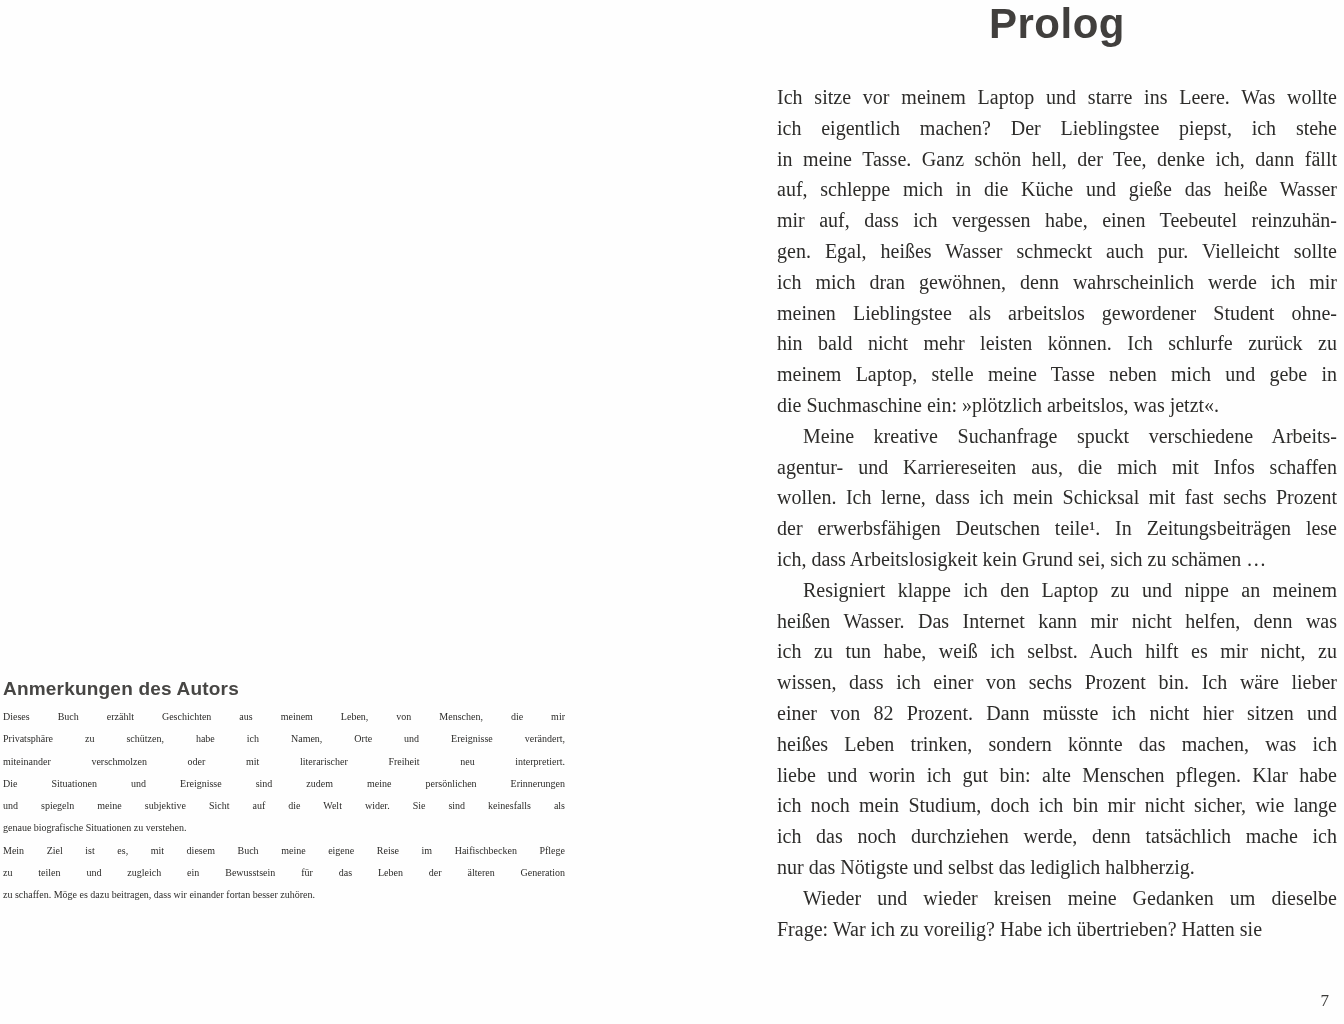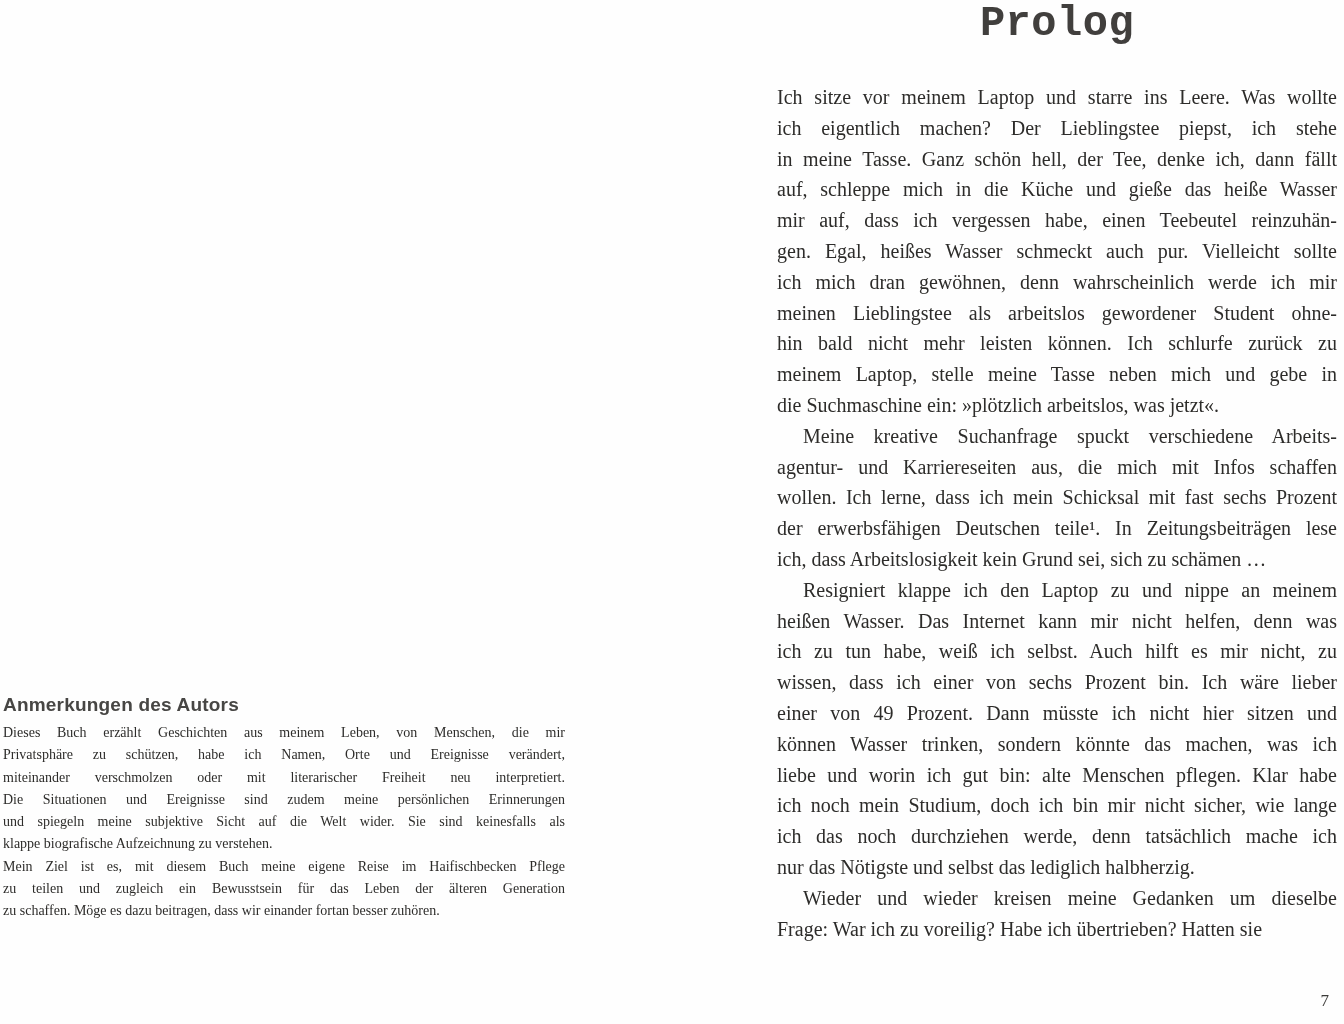--- a/index.html
+++ b/index.html
@@ -19,51 +19,51 @@
   .spread {
     position: relative;
     width: 1344px;
     height: 1024px;
     background: #fefefe;
   }
   
   .page-left {
     position: absolute;
     left: 3px;
-    top: 693px;
+    top: 677px;
     width: 562px;
   }
   .left-heading {
     font-family: "Liberation Sans", sans-serif;
     font-weight: 700;
     font-size: 19px;
     line-height: 24px;
     color: #474644;
     letter-spacing: 0.2px;
     margin: 0 0 5px 0;
   }
   .left-body .line {
-    font-size: 14px;
+    font-size: 10px;
     line-height: 22.3px;
     text-align: justify;
     text-align-last: justify;
     white-space: normal;
   }
   .left-body .line.last {
     text-align-last: left;
   }
   
   .page-right {
     position: absolute;
     left: 777px;
     top: 0;
     width: 560px;
   }
   .right-heading {
-    font-family: Liberation Mono, monospace;
+    font-family: Liberation Sans, sans-serif;
     font-weight: 700;
     font-size: 42px;
     line-height: 48px;
     color: #413f3d;
     text-align: center;
     letter-spacing: 0.5px;
     margin: 0 0 34px 0;
   }
   .right-body .line {
     font-size: 20px;
@@ -94,21 +94,21 @@
 
   <div class="page-left">
     <h2 class="left-heading">Anmerkungen des Autors</h2>
     <div class="left-body">
         <div class="para">
           <div class="line">Dieses Buch erzählt Geschichten aus meinem Leben, von Menschen, die mir</div>
           <div class="line">Privatsphäre zu schützen, habe ich Namen, Orte und Ereignisse verändert,</div>
           <div class="line">miteinander verschmolzen oder mit literarischer Freiheit neu interpretiert.</div>
           <div class="line">Die Situationen und Ereignisse sind zudem meine persönlichen Erinnerungen</div>
           <div class="line">und spiegeln meine subjektive Sicht auf die Welt wider. Sie sind keinesfalls als</div>
-          <div class="line last">klappe biografische Aufzeichnung zu verstehen.</div>
+          <div class="line last">genaue biografische Situationen zu verstehen.</div>
         </div>
         <div class="para">
           <div class="line">Mein Ziel ist es, mit diesem Buch meine eigene Reise im Haifischbecken Pflege</div>
           <div class="line">zu teilen und zugleich ein Bewusstsein für das Leben der älteren Generation</div>
           <div class="line last">zu schaffen. Möge es dazu beitragen, dass wir einander fortan besser zuhören.</div>
         </div>
       </div>
   </div>
 
   <div class="page-right">
@@ -132,22 +132,22 @@
           <div class="line">agentur- und Karriereseiten aus, die mich mit Infos schaffen</div>
           <div class="line">wollen. Ich lerne, dass ich mein Schicksal mit fast sechs Prozent</div>
           <div class="line">der erwerbsfähigen Deutschen teile¹. In Zeitungsbeiträgen lese</div>
           <div class="line last">ich, dass Arbeitslosigkeit kein Grund sei, sich zu schämen …</div>
         </div>
         <div class="para">
           <div class="line indent">Resigniert klappe ich den Laptop zu und nippe an meinem</div>
           <div class="line">heißen Wasser. Das Internet kann mir nicht helfen, denn was</div>
           <div class="line">ich zu tun habe, weiß ich selbst. Auch hilft es mir nicht, zu</div>
           <div class="line">wissen, dass ich einer von sechs Prozent bin. Ich wäre lieber</div>
-          <div class="line">einer von 49 Prozent. Dann müsste ich nicht hier sitzen und</div>
-          <div class="line">können Wasser trinken, sondern könnte das machen, was ich</div>
+          <div class="line">einer von 82 Prozent. Dann müsste ich nicht hier sitzen und</div>
+          <div class="line">heißes Leben trinken, sondern könnte das machen, was ich</div>
           <div class="line">liebe und worin ich gut bin: alte Menschen pflegen. Klar habe</div>
           <div class="line">ich noch mein Studium, doch ich bin mir nicht sicher, wie lange</div>
           <div class="line">ich das noch durchziehen werde, denn tatsächlich mache ich</div>
           <div class="line last">nur das Nötigste und selbst das lediglich halbherzig.</div>
         </div>
         <div class="para">
           <div class="line indent">Wieder und wieder kreisen meine Gedanken um dieselbe</div>
           <div class="line last">Frage: War ich zu voreilig? Habe ich übertrieben? Hatten sie</div>
         </div>
       </div>

